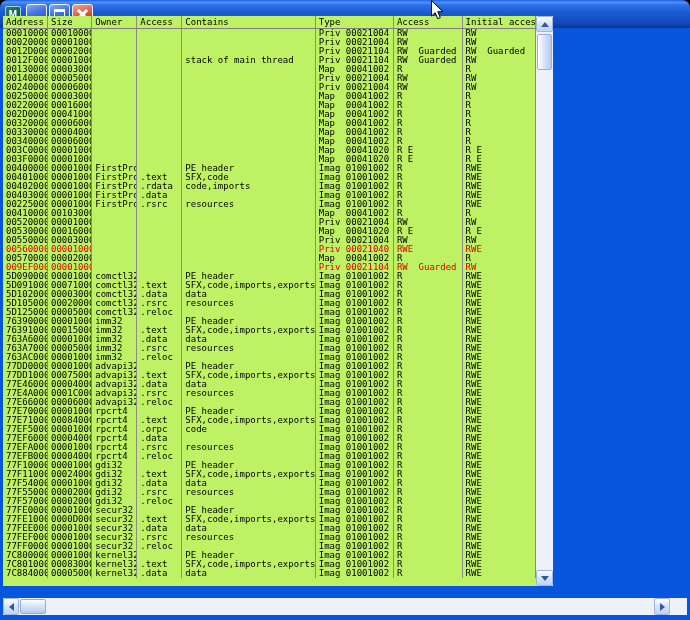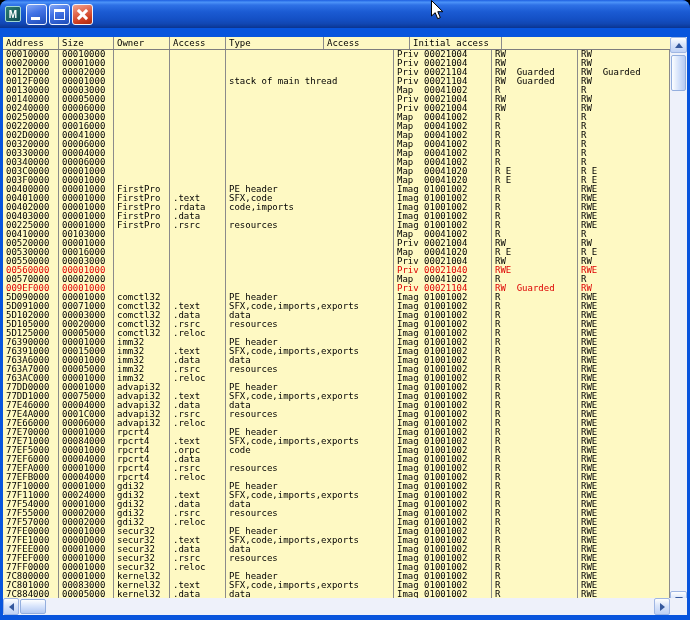--- a/index.html
+++ b/index.html
@@ -28,22 +28,22 @@
   .glyph-min{position:absolute;left:4px;bottom:4px;width:9px;height:3px;background:#fff}
   .glyph-max{position:absolute;left:4px;top:4px;width:11px;height:11px;box-sizing:border-box;
     border:1px solid #fff;border-top-width:3px}
   .glyph-close{position:absolute;inset:0}
   .glyph-close::before,.glyph-close::after{content:"";position:absolute;left:8px;top:3px;
     width:3px;height:13px;background:#fff}
   .glyph-close::before{transform:rotate(45deg)}
   .glyph-close::after{transform:rotate(-45deg)}
 
   
-  .client{position:absolute;left:3px;top:37px;width:684px;height:570px;display:flex;
-          background:#fef9c3}
+  .client{position:absolute;left:3px;top:16px;width:550px;height:570px;display:flex;
+          background:#bef264}
   .table{width:667px;height:570px;overflow:hidden}
   .thead{display:flex;height:13px;box-sizing:border-box;border-bottom:1px solid #7e7e7e}
   .hcell{font-size:9px;line-height:12px;padding-left:3px;box-sizing:border-box;
     border-right:1px solid #8b8b8b;white-space:pre;overflow:hidden;color:#000}
   .row{display:flex;height:9px;overflow:hidden}
   .cell{font-size:9px;line-height:9px;padding-left:3px;box-sizing:border-box;
     border-right:1px solid #8b8b8b;white-space:pre;overflow:hidden;color:#000}
   .row.red .cell{color:#dd0000}
   .c0{width:56px}.c1{width:55px}.c2{width:56px}.c3{width:56px}
   .c4{width:168px}.c5{width:98px}.c6{width:86px}.c7{width:92px}
@@ -100,20 +100,21 @@
     </div>
   </div>
 
   <div class="client">
     <div class="table">
       <div class="thead">
         <span class="hcell c0">Address</span>
         <span class="hcell c1">Size</span>
         <span class="hcell c2">Owner</span>
         <span class="hcell c3">Access</span>
+        <span class="hcell c4">Contains</span>
         <span class="hcell c5">Type</span>
         <span class="hcell c6">Access</span>
         <span class="hcell c7">Initial access</span>
       </div>
       <div class="tbody" id="rows">
           <div class="row">
     <span class="cell c0">00010000</span>
     <span class="cell c1">00010000</span>
     <span class="cell c2"></span>
     <span class="cell c3"></span>

